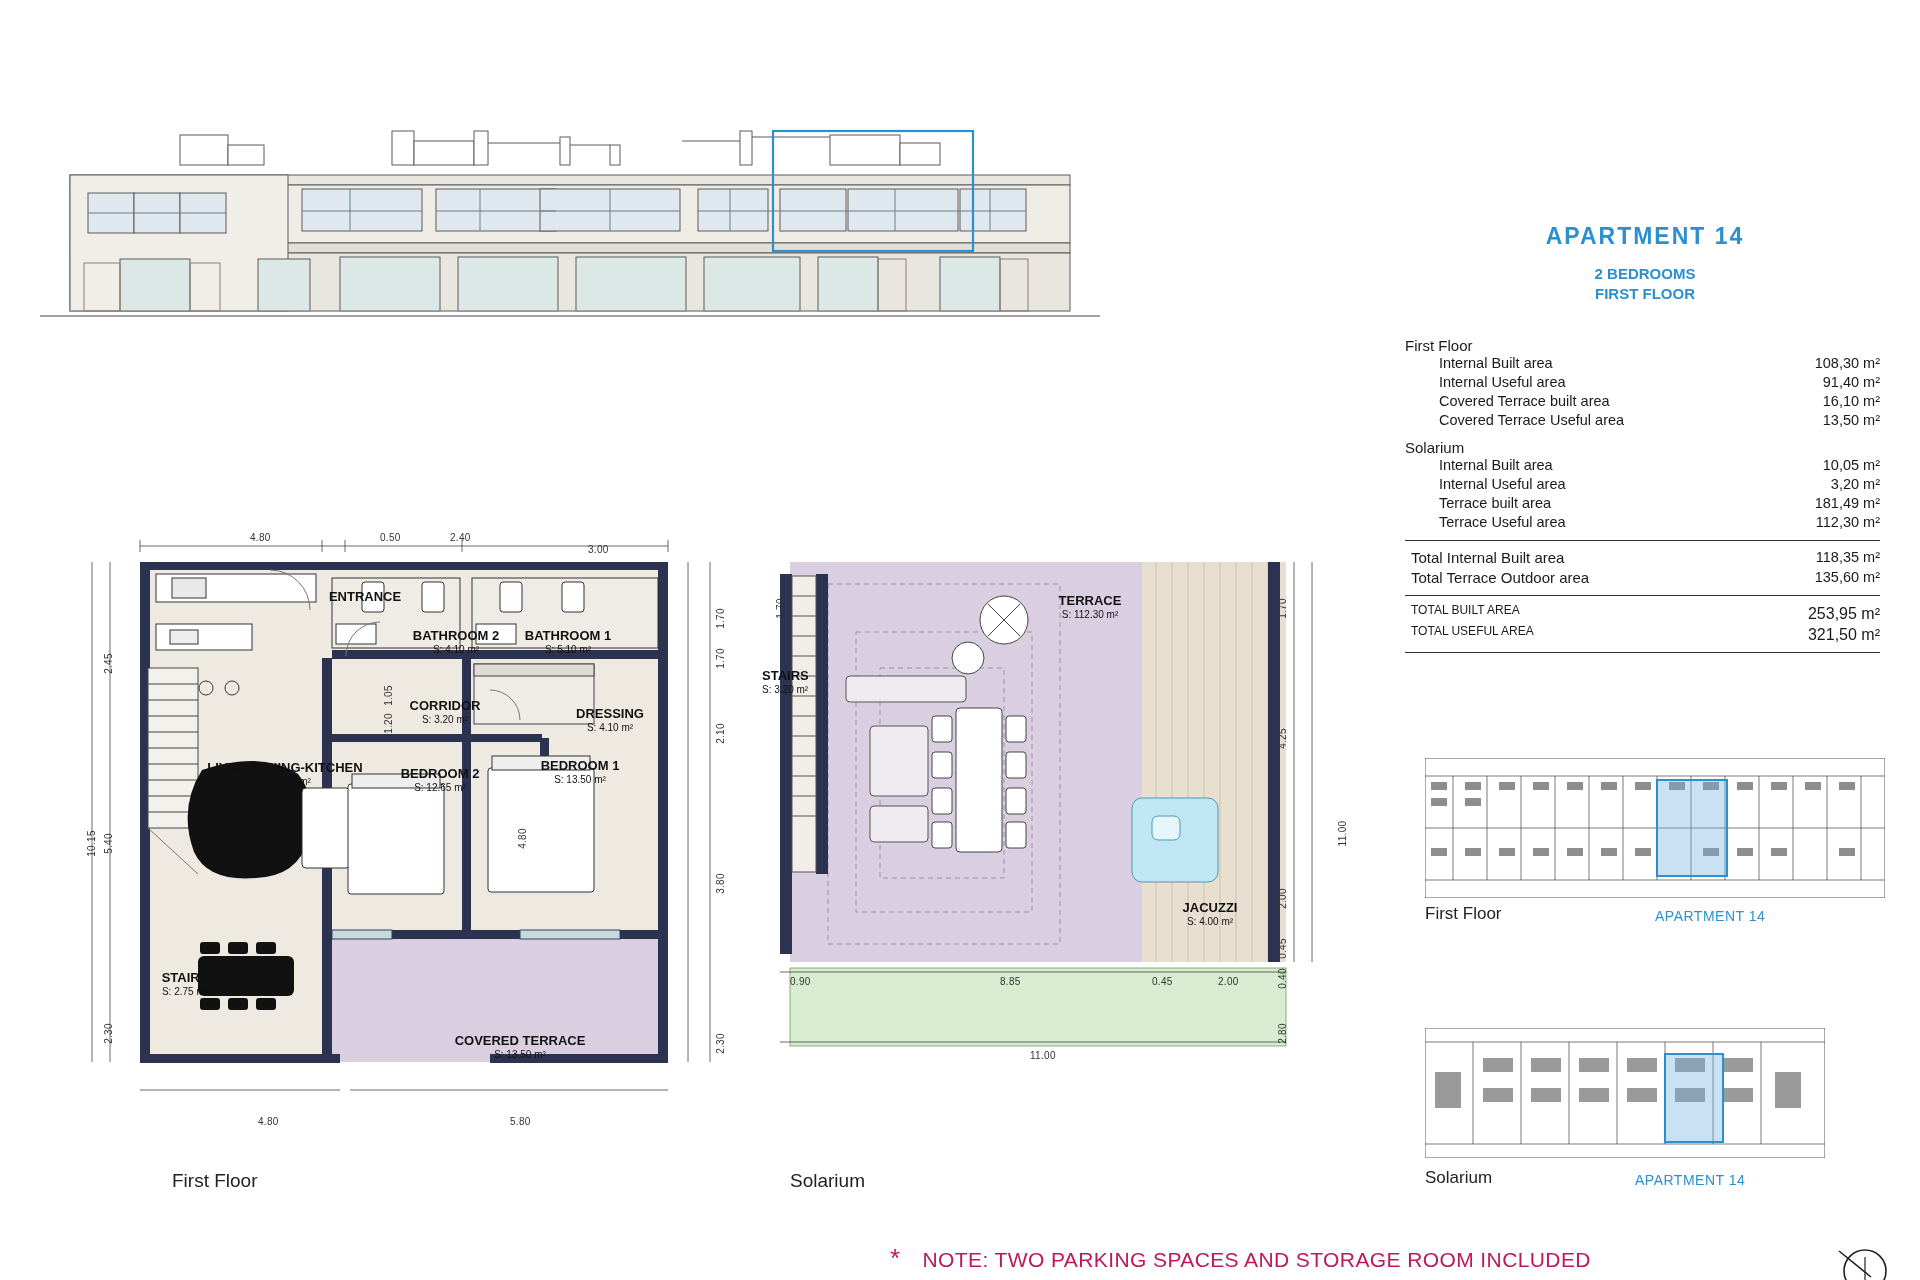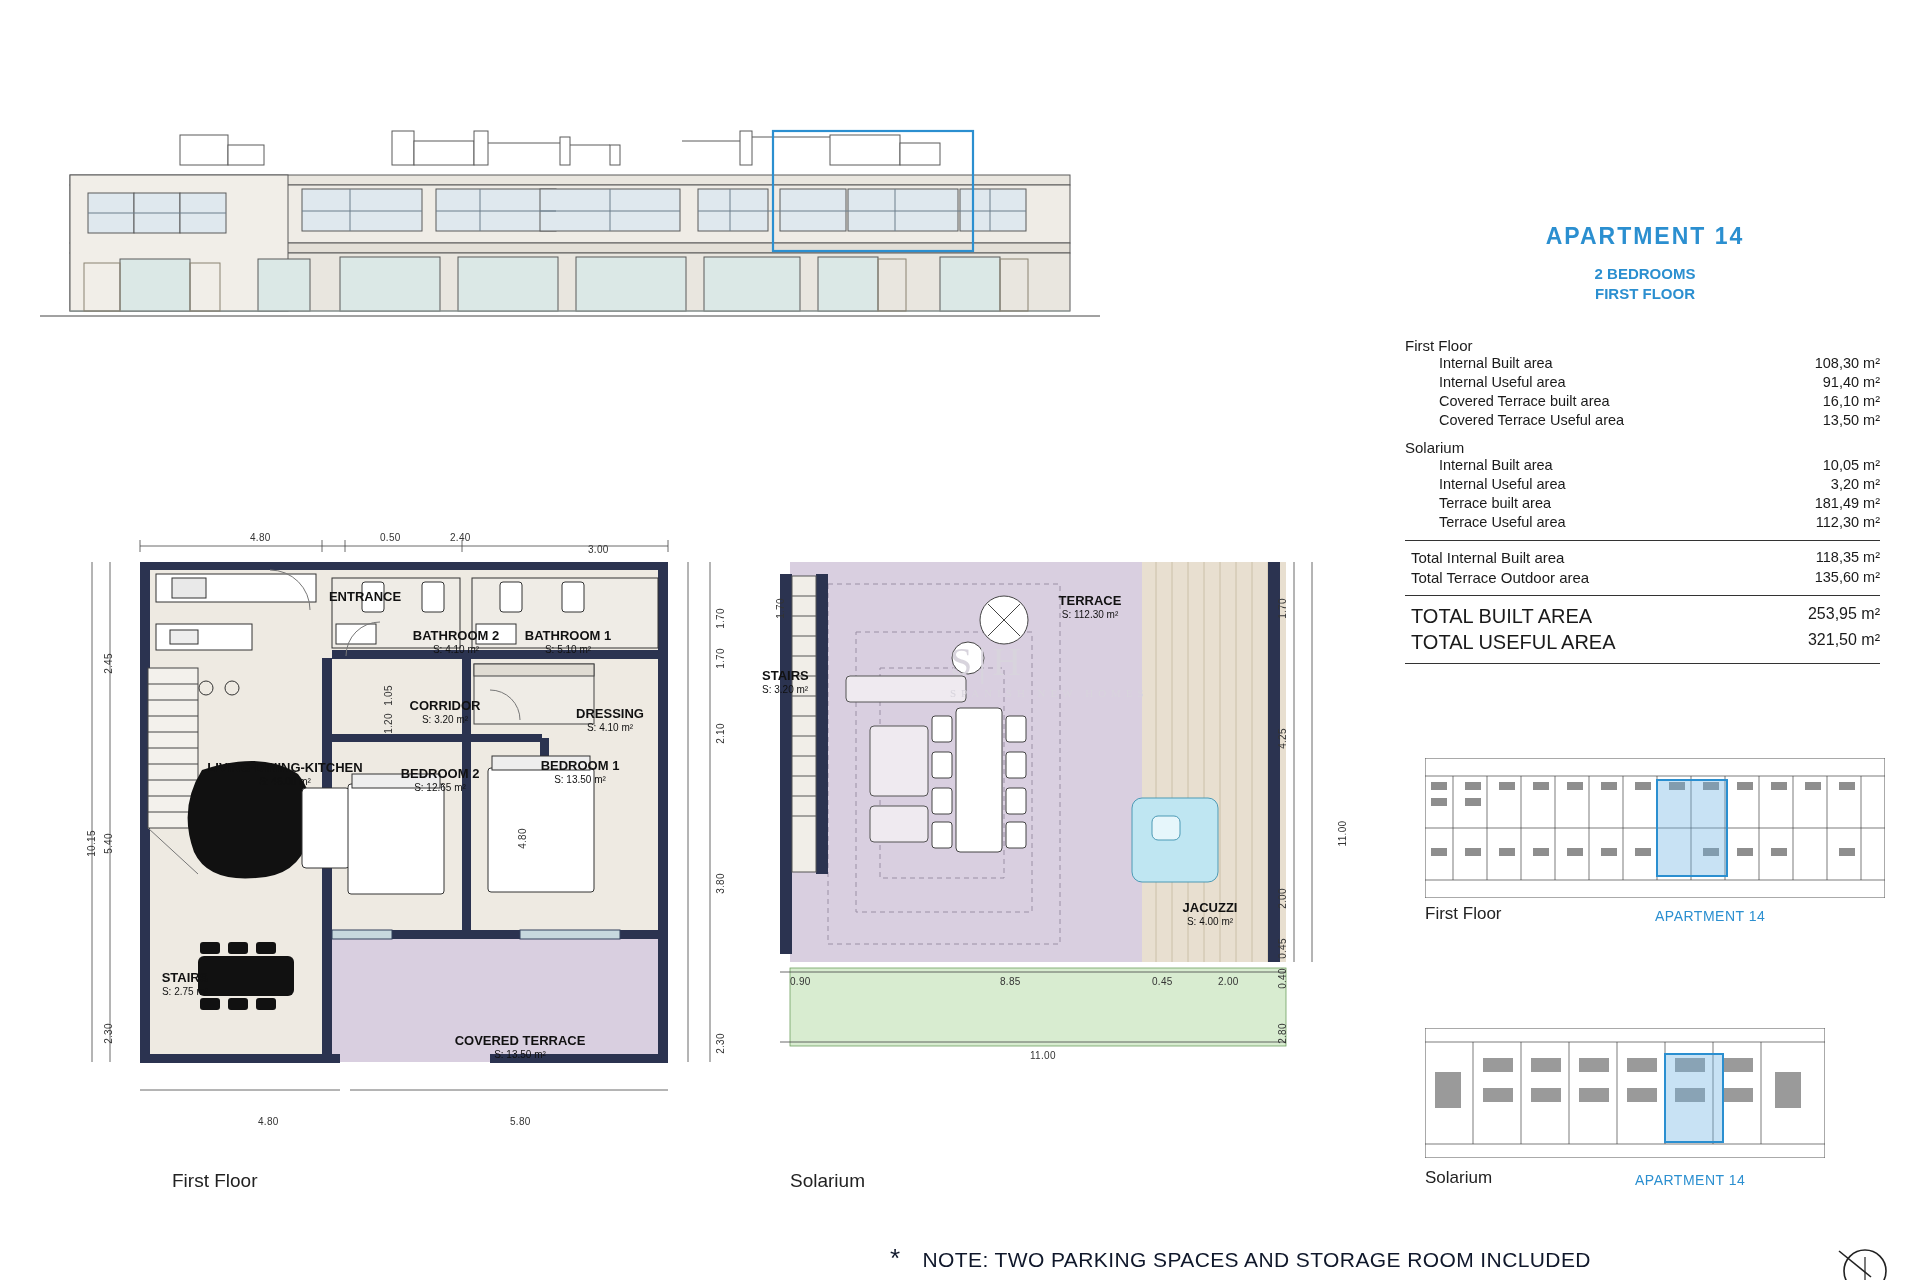--- a/index.html
+++ b/index.html
@@ -25,36 +25,36 @@
   #apt-sub{
     margin-top:14px;font-size:15px;color:#2b8fd0;font-weight:bold;text-align:center;line-height:1.35;
   }
   #areas{margin-top:32px;width:475px;font-size:14.5px;color:#1a1a1a;}
   #areas .grp{font-size:15px;margin-top:8px;}
   #areas .row{display:flex;justify-content:space-between;line-height:1.33;}
   #areas .row .nm{padding-left:34px;}
   #areas .row .vl{text-align:right;white-space:nowrap;}
   #areas .rule{border-top:1px solid #333;margin:7px 0 7px 0;}
   #areas .tot .nm{padding-left:6px;font-size:15px;}
-  #areas .big .nm{padding-left:6px;font-size:20px;}
+  #areas .big .nm{padding-left:6px;font-size:12px;}
   #areas .big .vl{font-size:16px;}
 
   
   #keyplan1{left:1425px;top:730px;width:460px;height:140px;}
   #keyplan2{left:1425px;top:1000px;width:400px;height:130px;}
   .kp-caption{position:absolute;font-size:17px;color:#222;}
   .kp-legend{position:absolute;font-size:14px;color:#2b8fd0;letter-spacing:.5px;}
 
   
   .room{position:absolute;text-align:center;font-size:10px;line-height:1.25;color:#111;}
   .room b{font-weight:bold;font-size:13px;}
   .plan-caption{position:absolute;font-size:19px;color:#222;}
 
   
-  #note{position:absolute;left:890px;top:1215px;font-size:21px;color:#0f172a;letter-spacing:.4px;white-space:nowrap;}
+  #note{position:absolute;left:890px;top:1215px;font-size:21px;color:#be185d;letter-spacing:.4px;white-space:nowrap;}
   #note .star{font-size:26px;margin-right:22px;}
 
   
   #compass{position:absolute;left:1835px;top:1215px;width:55px;height:55px;}
 
   
   #watermark{position:absolute;left:950px;top:610px;color:#d8d4dd;font-size:40px;letter-spacing:6px;font-family:"Liberation Serif",serif;}
   #watermark .sub{font-size:11px;letter-spacing:5px;display:block;text-align:center;margin-top:2px;}
 </style>
 </head>
@@ -486,24 +486,20 @@
   <div class="dim abs" style="left:1272px;top:945px;transform:rotate(-90deg);">0.40</div>
   <div class="dim abs" style="left:1272px;top:1000px;transform:rotate(-90deg);">2.80</div>
   <div class="dim abs" style="left:790px;top:948px;text-align:right;">0.90</div>
   <div class="dim abs" style="left:1000px;top:948px;">8.85</div>
   <div class="dim abs" style="left:1152px;top:948px;">0.45</div>
   <div class="dim abs" style="left:1218px;top:948px;">2.00</div>
   <div class="dim abs" style="left:1030px;top:1022px;">11.00</div>
 
   <div class="plan-caption" style="left:790px;top:1142px;">Solarium</div>
 
-  <div id="watermark">
-    <span>S|H</span>
-    <span class="sub">SPANISH NEW HOMES</span>
-  </div>
 
   <div class="abs" id="keyplan1">
     <svg width="460" height="140" viewBox="0 0 460 140">
       <rect x="0" y="0" width="460" height="140" fill="#fff" stroke="#555"></rect>
       <g stroke="#444" stroke-width=".7" fill="none">
         <line x1="0" y1="18" x2="460" y2="18"></line>
           <line x1="0" y1="122" x2="460" y2="122"></line>
         <line x1="0" y1="70" x2="460" y2="70"></line>
         <line x1="28" y1="18" x2="28" y2="122"></line>
           <line x1="62" y1="18" x2="62" y2="122"></line>

